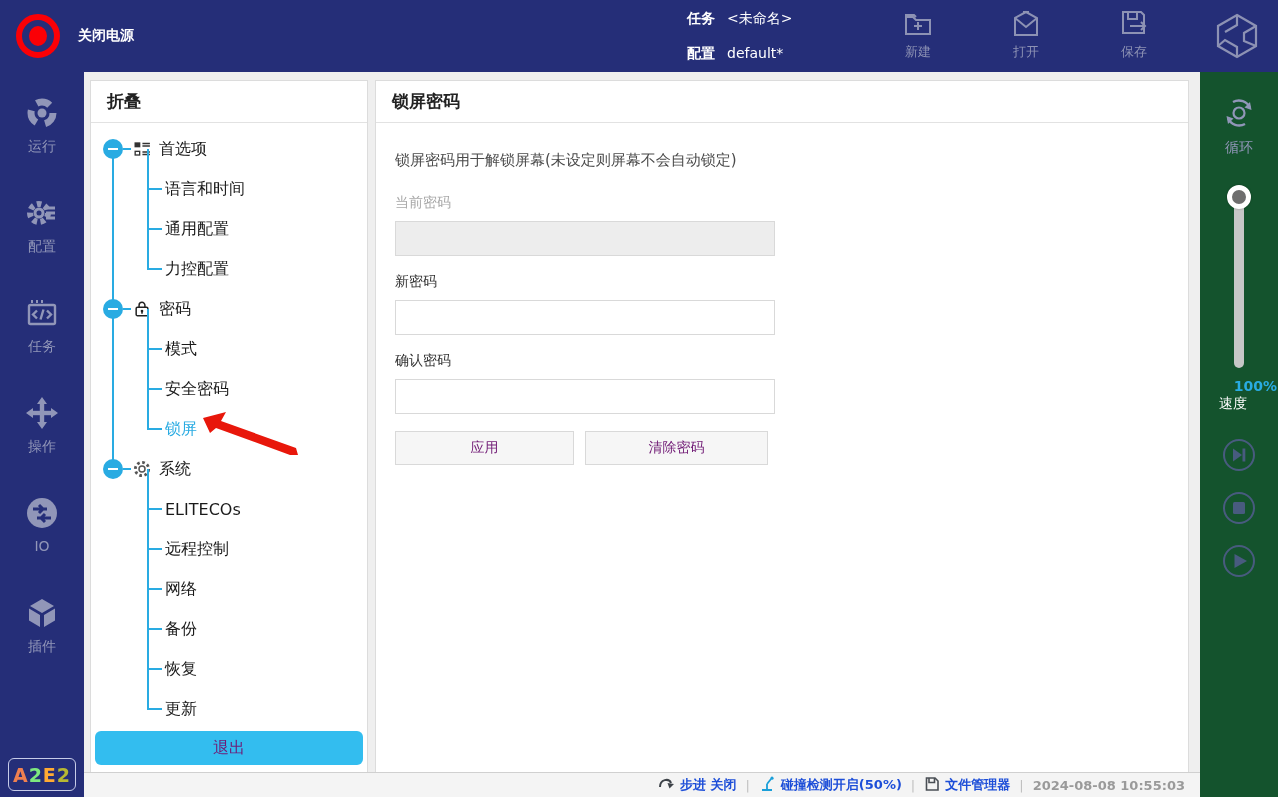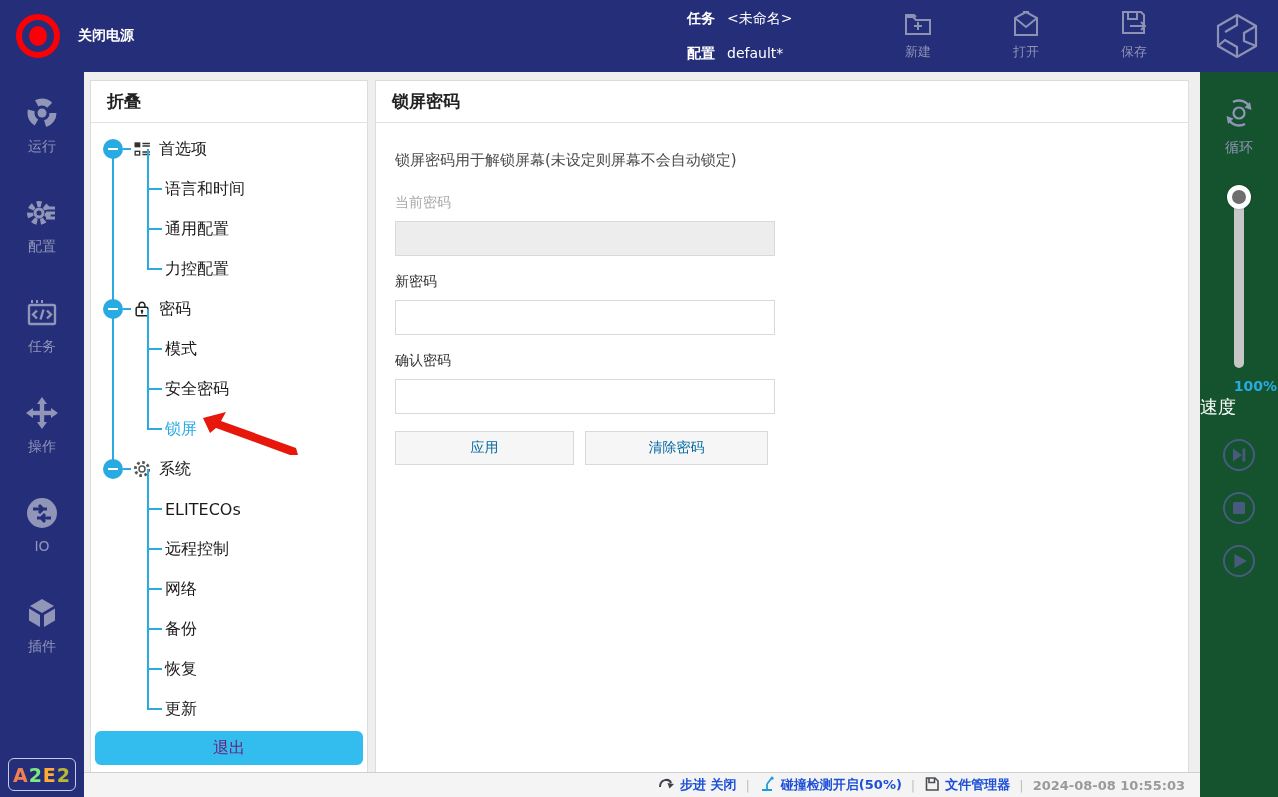--- a/index.html
+++ b/index.html
@@ -34,22 +34,22 @@
   
   .right-rail { position:absolute; left:1200px; top:72px; width:78px; height:725px; background:#14532d; }
   .loop-block { position:absolute; left:0; top:22px; width:78px; display:flex; flex-direction:column;
     align-items:center; gap:4px; color:#9196b8; font-size:14px; cursor:pointer; }
   .slider-track { position:absolute; left:34px; top:118px; width:10px; height:178px;
     background:#c7c7c7; border-radius:5px; }
   .slider-knob { position:absolute; left:27px; top:113px; width:24px; height:24px; border-radius:50%;
     background:#6e6e6e; border:5px solid #ffffff; box-shadow:0 0 2px rgba(0,0,0,.35); cursor:pointer; }
   .speed-value { position:absolute; left:0; top:306px; width:78px; text-align:center;
     color:#29abe2; font-size:14px; font-weight:bold;padding-left:33px; }
-  .speed-label { position:absolute; left:0; top:323px; width:66px; 
-    color:#ffffff; font-size:18px; }
+  .speed-label { position:absolute; left:0; top:323px; width:66px; text-align:center;
+    color:#ffffff; font-size:14px; }
   .transport { position:absolute; left:22px; width:34px; height:34px; cursor:pointer; opacity:.8; }
 
   
   .main { position:absolute; left:84px; top:72px; width:1116px; height:725px; background:#efefef; }
   .panel { position:absolute; top:8px; background:#ffffff; border:1px solid #dcdcdc; }
   .panel-header { height:42px; border-bottom:1px solid #e2e2e2; display:flex; align-items:center;
     padding:0 16px; font-size:17px; font-weight:bold; color:#222222; }
 
   .tree-panel { left:6px; width:278px; height:693px; }
   .tree { position:relative; padding-top:6px;text-align:center; }
@@ -72,21 +72,21 @@
 
   .content-panel { left:291px; width:814px; height:693px; }
   .content-body { padding:28px 19px 0 19px; }
   .desc { font-size:15px; color:#4a4a4a; margin-bottom:24px; }
   .fld-label { font-size:14px; color:#333333; margin-bottom:9px; }
   .fld-label.dim { color:#a8a8a8; }
   .fld-input { display:block; width:380px; height:35px; border:1px solid #d9d9d9; background:#ffffff;
     margin-bottom:17px; font-size:14px; padding:0 8px; outline:none; }
   .fld-input:disabled { background:#ededed; }
   .btn-row { display:flex; gap:11px; margin-top:12px; }
-  .gray-btn { height:34px; background:#f6f6f6; border:1px solid #d9d9d9; color:#0369a1; font-size:14px;
+  .gray-btn { height:34px; background:#f6f6f6; border:1px solid #d9d9d9; color:#701a75; font-size:14px;
     font-family:Liberation Mono, monospace; cursor:pointer; }
   .gray-btn.apply { width:179px; }
   .gray-btn.clear { width:183px; }
 
   
   .statusbar { position:absolute; left:0; bottom:0; width:1116px; height:25px; background:#f4f4f4;
     border-top:1px solid #d0d0d0; display:flex; align-items:center; justify-content:flex-end;
     padding-right:15px; gap:9px; font-size:13px; font-weight:bold; }
   .st-blue { color:#1d4ed8; cursor:pointer; display:flex; align-items:center; gap:5px; }
   .st-sep { color:#c0c0c0; font-weight:normal; }

